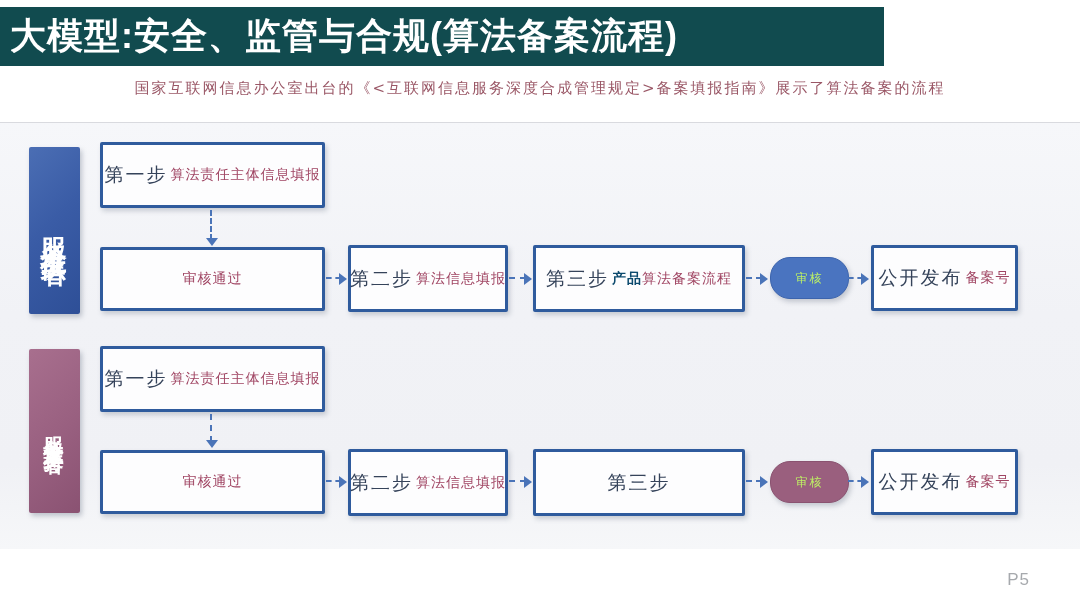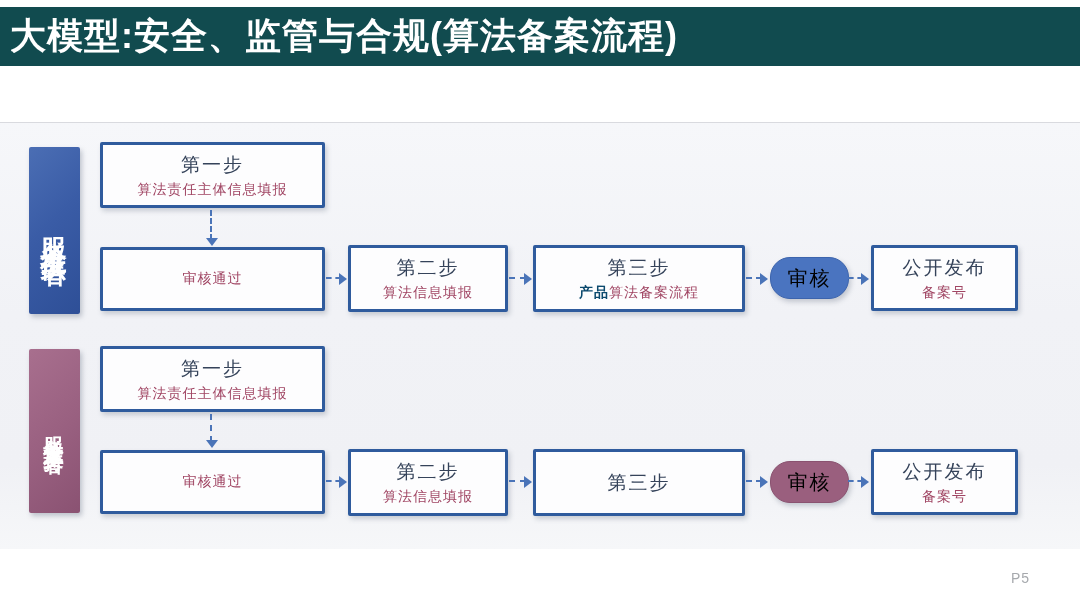--- a/index.html
+++ b/index.html
@@ -3,21 +3,21 @@
 <meta charset="utf-8">
 <style>
   html,body{margin:0;padding:0;background:#fff;}
   .stage{
     position:relative;width:1080px;height:608px;overflow:hidden;
     background:#ffffff;
     font-family:"Liberation Sans","DejaVu Sans",sans-serif;
   }
   
   .header-bar{
-    position:absolute;left:0;top:7px;width:1080px;height:59px;
+    position:absolute;left:0;top:7px;width:884px;height:59px;
     background:var(--teal,#114b4f);
     display:flex;align-items:center;
   }
   .header-title{
     color:#ffffff;font-size:36px;font-weight:bold;letter-spacing:1px;
     padding-left:10px;white-space:nowrap;
   }
   .subtitle{
     position:absolute;left:0;top:79px;width:1080px;text-align:center;
     color:var(--maroon-soft,#9a5766);font-size:15px;letter-spacing:2px;
@@ -38,58 +38,59 @@
     border-radius:2px;
   }
   .lane-blue{background:linear-gradient(135deg,#4b6eb4 0%,#3a5ca6 45%,#2e4f97 100%);}
   .lane-mauve{background:linear-gradient(135deg,#a86f8e 0%,#9a6181 50%,#8a5272 100%);}
   .lane-label.r1{left:29px;top:147px;height:167px;font-size:26px;letter-spacing:6px;}
   .lane-label.r2{left:29px;top:349px;height:164px;font-size:20px;letter-spacing:3px;}
   
   .fbox{
     position:absolute;background:#fdfdfe;border:3px solid var(--box-border,#2f5b9d);
     box-sizing:border-box;border-radius:2px;
-    display:flex;flex-direction:column;align-items:center;justify-content:center;gap:3px;
+    display:flex;flex-direction:row;align-items:center;justify-content:center;gap:3px;
     box-shadow:2px 3px 5px rgba(90,100,120,.28);
   }
   .l1{color:#35435a;font-size:19px;letter-spacing:2px;white-space:nowrap;}
   .l2{color:var(--maroon,#a04563);font-size:14px;letter-spacing:1px;white-space:nowrap;}
   .l2 b{color:#0c4a6e;font-weight:bold;}
   
   .oval{
     position:absolute;width:77px;height:40px;border-radius:20px;
     display:flex;align-items:center;justify-content:center;
-    color:#000000;font-size:20px;letter-spacing:2px;
+    color:#bef264;font-size:12px;letter-spacing:2px;
     box-shadow:2px 3px 5px rgba(90,100,120,.3);
   }
   .oval-blue{background:#4a74c0;border:1px solid #3c64ad;}
   .oval-mauve{background:#9a5f7e;border:1px solid #8a5270;}
   
   .harrow{position:absolute;height:12px;}
   .harrow .line{position:absolute;left:0;right:6px;top:4px;border-top:2px dashed var(--arrow,#4a74b8);}
   .harrow .head{position:absolute;right:0;top:0;width:0;height:0;
     border-left:8px solid var(--arrow,#4a74b8);border-top:6px solid transparent;border-bottom:6px solid transparent;}
   .varrow{position:absolute;width:12px;}
   .varrow .line{position:absolute;top:0;bottom:6px;left:4px;border-left:2px dashed var(--arrow,#4a74b8);}
   .varrow .head{position:absolute;bottom:0;left:0;width:0;height:0;
     border-top:8px solid var(--arrow,#4a74b8);border-left:6px solid transparent;border-right:6px solid transparent;}
   
-  .page-num{position:absolute;right:50px;top:570px;color:#a6a9ad;font-size:14px;letter-spacing:1px;}
+  .page-num{position:absolute;right:50px;top:570px;color:#a6a9ad;font-size:17px;letter-spacing:1px;}
 </style>
 </head>
 <body>
 
 <div class="stage">
 
   <div class="panel"></div>
 
   <div class="header-bar">
     <div class="header-title">大模型:安全、监管与合规(算法备案流程)</div>
   </div>
 
+  <div class="subtitle">国家互联网信息办公室出台的《&lt;互联网信息服务深度合成管理规定&gt;备案填报指南》展示了算法备案的流程</div>
 
   <div class="lane-label lane-blue r1">服务提供者</div>
 
   <div class="fbox" style="left:100px;top:142px;width:225px;height:66px;">
     <div class="l1">第一步</div>
     <div class="l2">算法责任主体信息填报</div>
   </div>
 
   <div class="varrow" style="left:206px;top:210px;height:36px;">
     <div class="line"></div>

